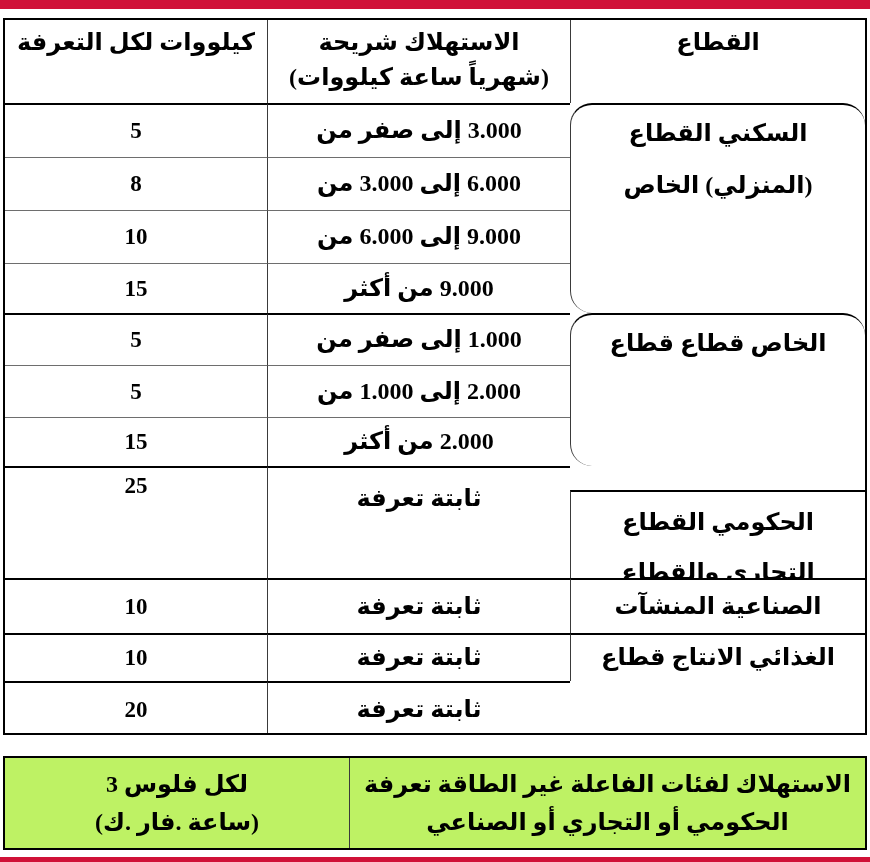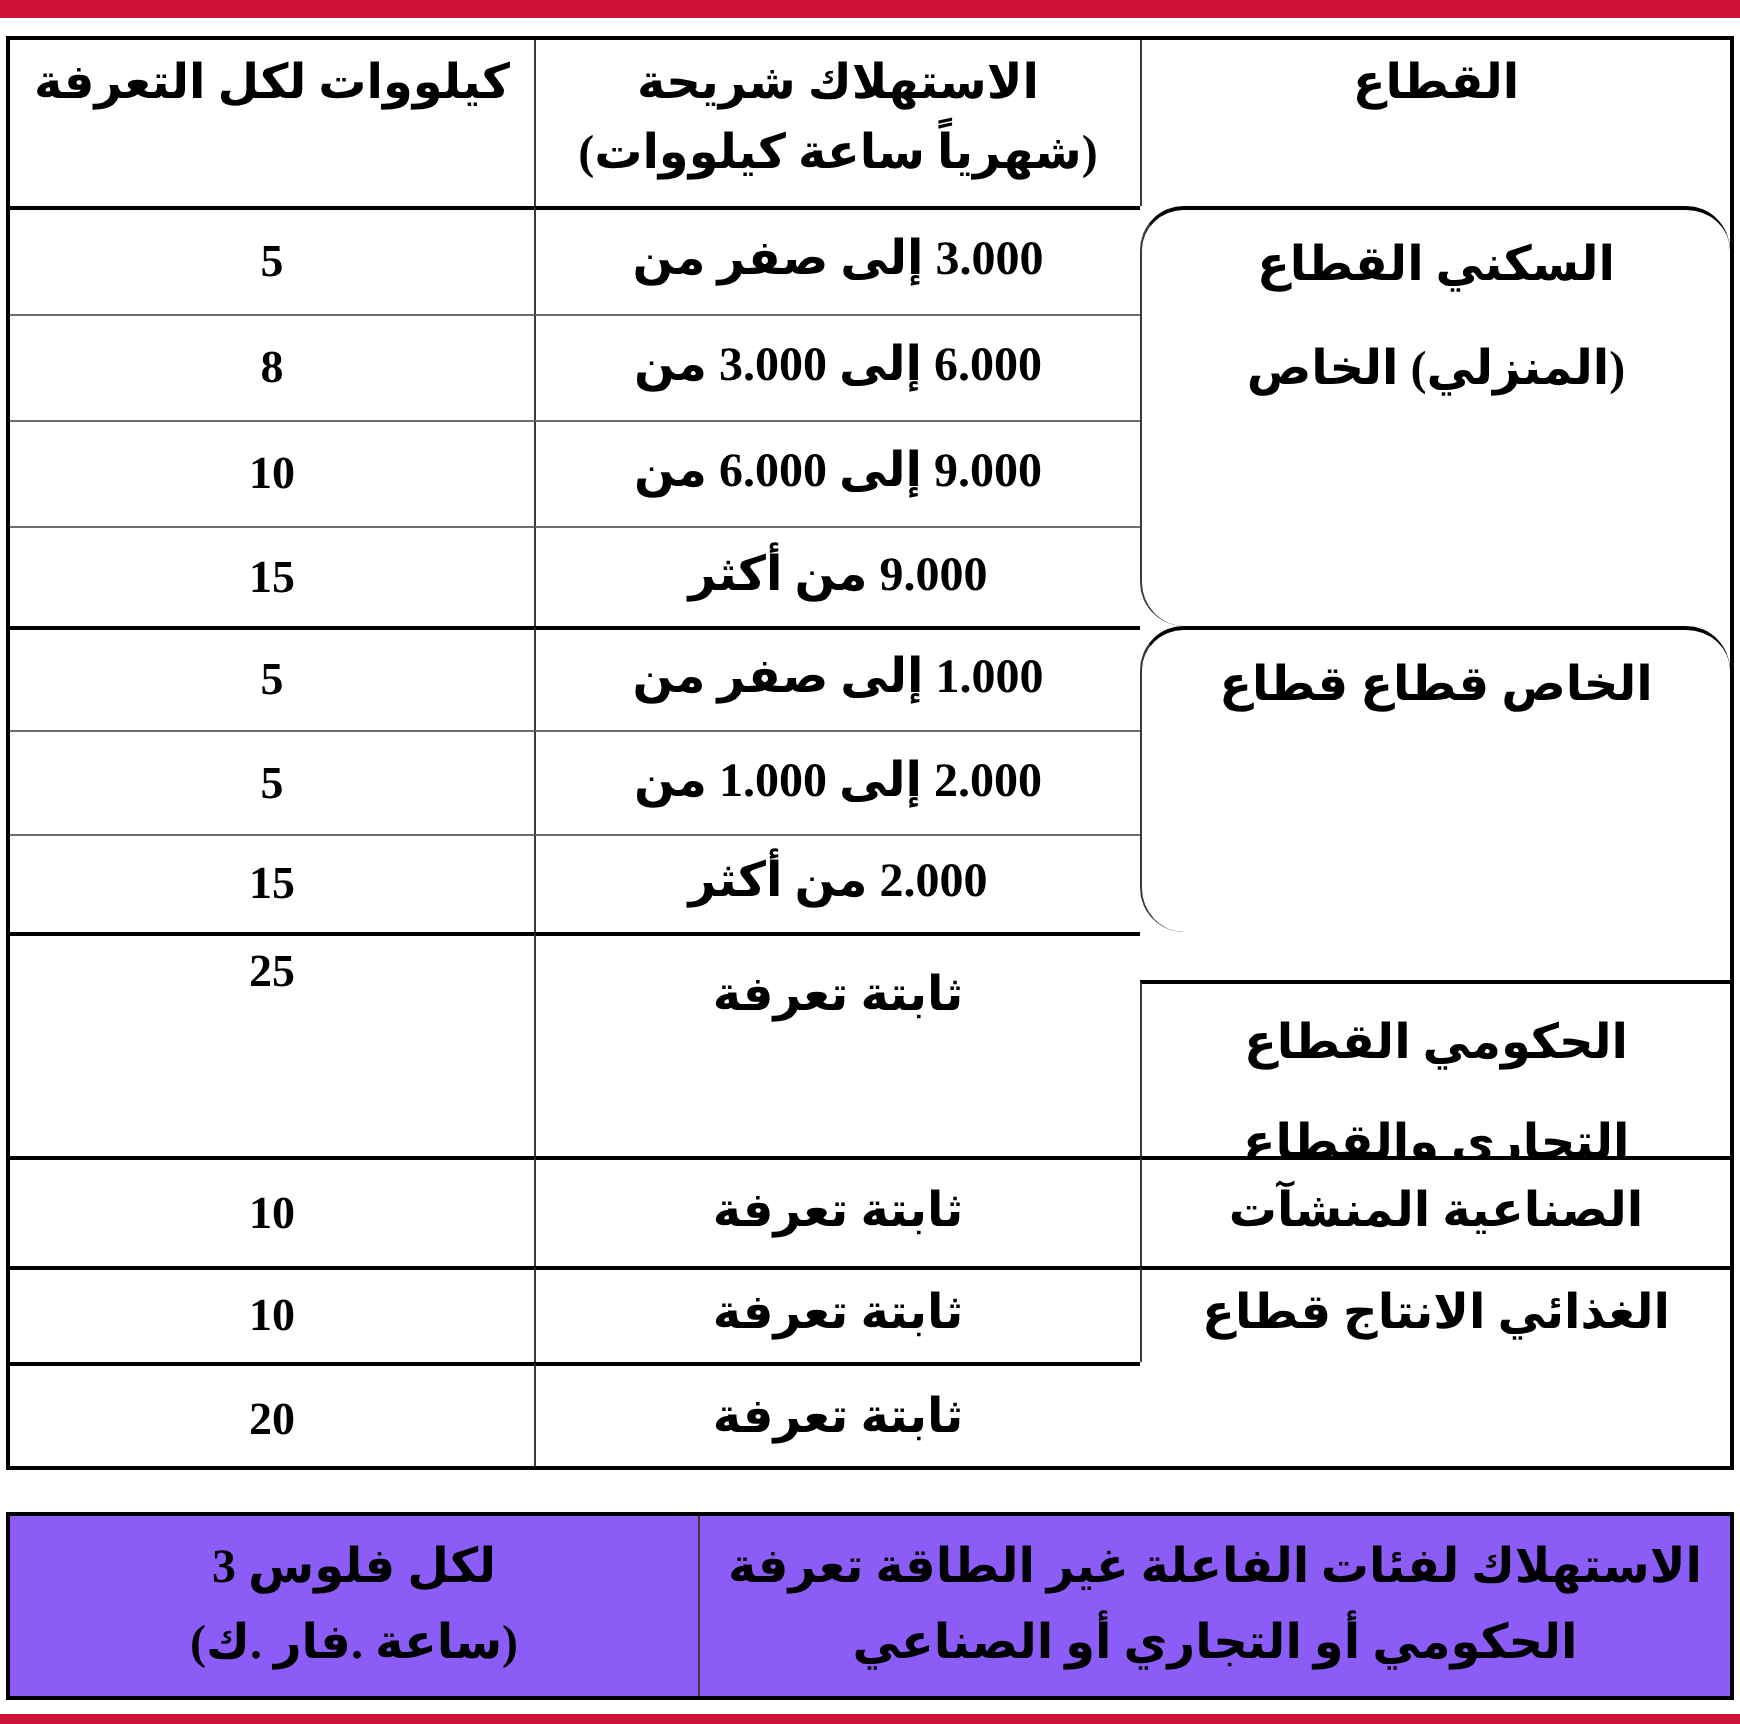--- a/index.html
+++ b/index.html
@@ -37,21 +37,21 @@
   .num { font-size:23px; }
 
   
   .ar { direction:ltr; unicode-bidi:isolate; }
   .ar .w { unicode-bidi:isolate; }
 
   
   #ftbl {
     position:absolute; left:3px; top:756px; width:864px; height:94px;
     border:2.5px solid #000; display:grid; grid-template-columns:344px 1fr;
-    background:#8b5cf6; overflow:hidden;
+    background:#bef264; overflow:hidden;
   }
   #ftbl .cell .ln { line-height:38px; }
   .fdesc { border-left:1.5px solid #3a3a3a; padding:0 14px; }
   .fdesc .ln:first-child { display:flex; justify-content:space-between; align-items:baseline; width:100%; }
 </style>
 </head>
 <body>
 
 <div id="page">
   <div id="topbar" class="accent-bar" style="background: rgb(208, 18, 56);"></div>

